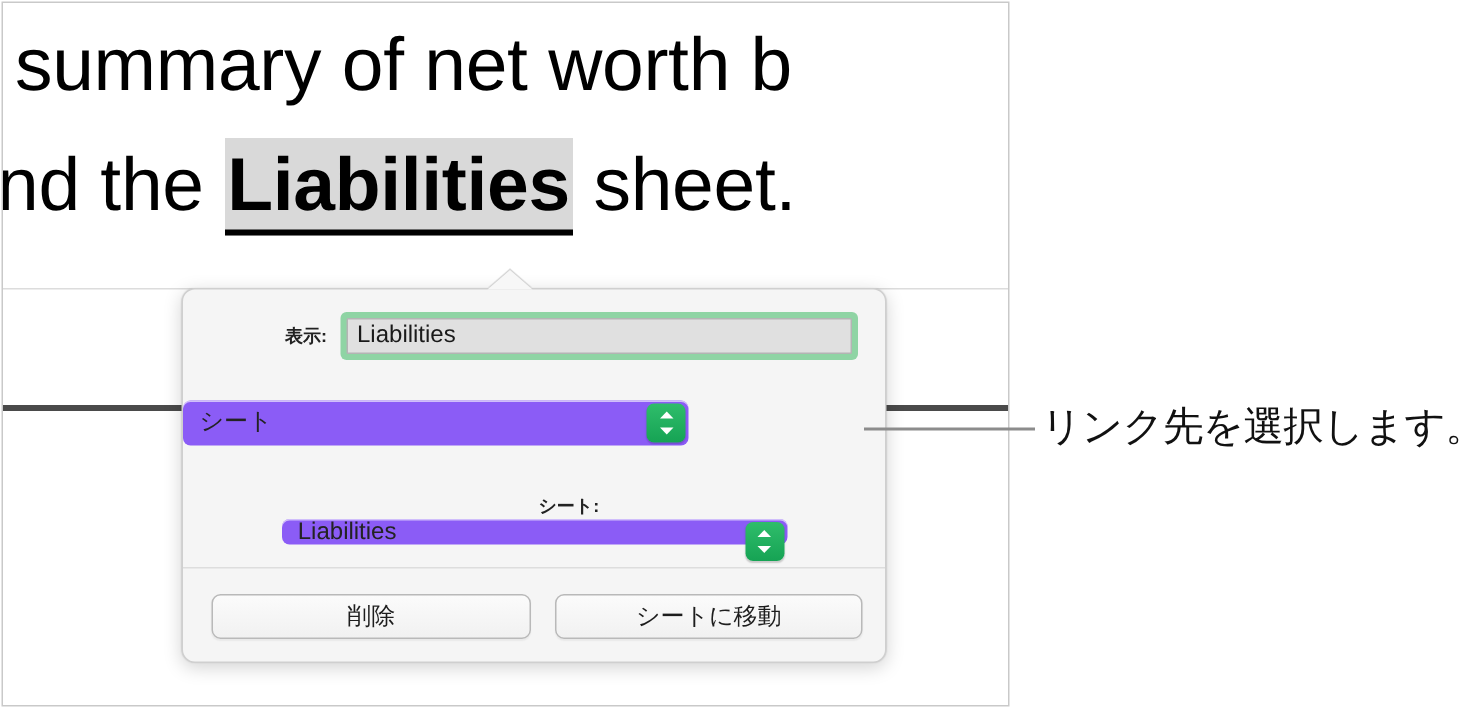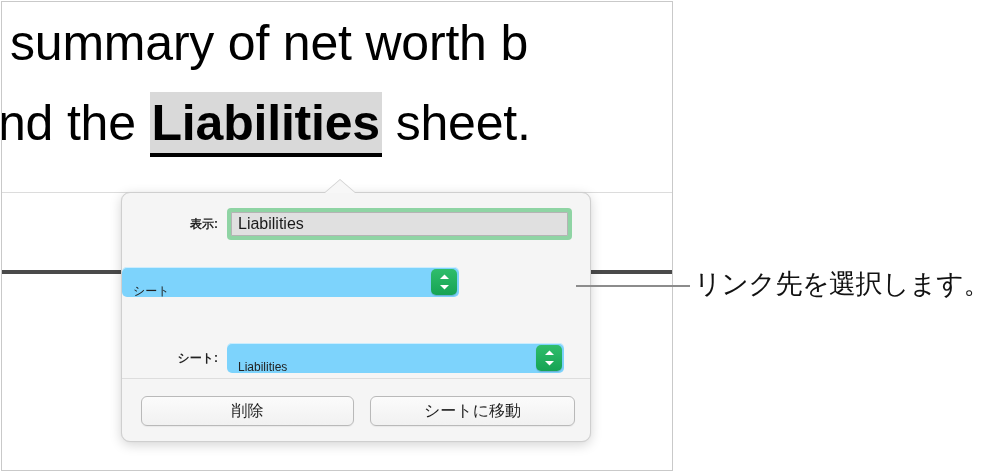--- a/index.html
+++ b/index.html
@@ -110,21 +110,21 @@
   .form-row {
     position: absolute;
     left: 0;
     width: 100%;
     height: 34px;
     display: flex;
     align-items: center;
   }
   .row-1 { top: 14px; }
   .row-2 { top: 72px; }
-  .row-3 { top: 148px; }
+  .row-3 { top: 136px; flex-direction: column; }
 
   .field-label {
     width: 105px;
     text-align: right;
     padding-right: 9px;
     box-sizing: border-box;
     font-size: 12px;
     font-weight: 700;
     color: #222222;
     letter-spacing: 0px;
@@ -156,26 +156,26 @@
     overflow: hidden;
     white-space: nowrap;
   }
 
   
   .popup-button {
     position: relative;
     width: 337px;
     height: 30px;
     box-sizing: border-box;
-    background: #7dd3fc;
+    background: #8b5cf6;
     border-radius: 5px;
     display: flex;
-    align-items: flex-end;
+    align-items: center;
     padding-left: 11px;
-    font-size: 12px;
+    font-size: 16px;
     color: #232323;
     white-space: nowrap;
     box-shadow: 0 1px 0 rgba(255,255,255,0.6) inset;
   }
   .popup-button .value { line-height: 1; }
 
   .stepper {
     position: absolute;
     right: 2px;
     top: 2px;

